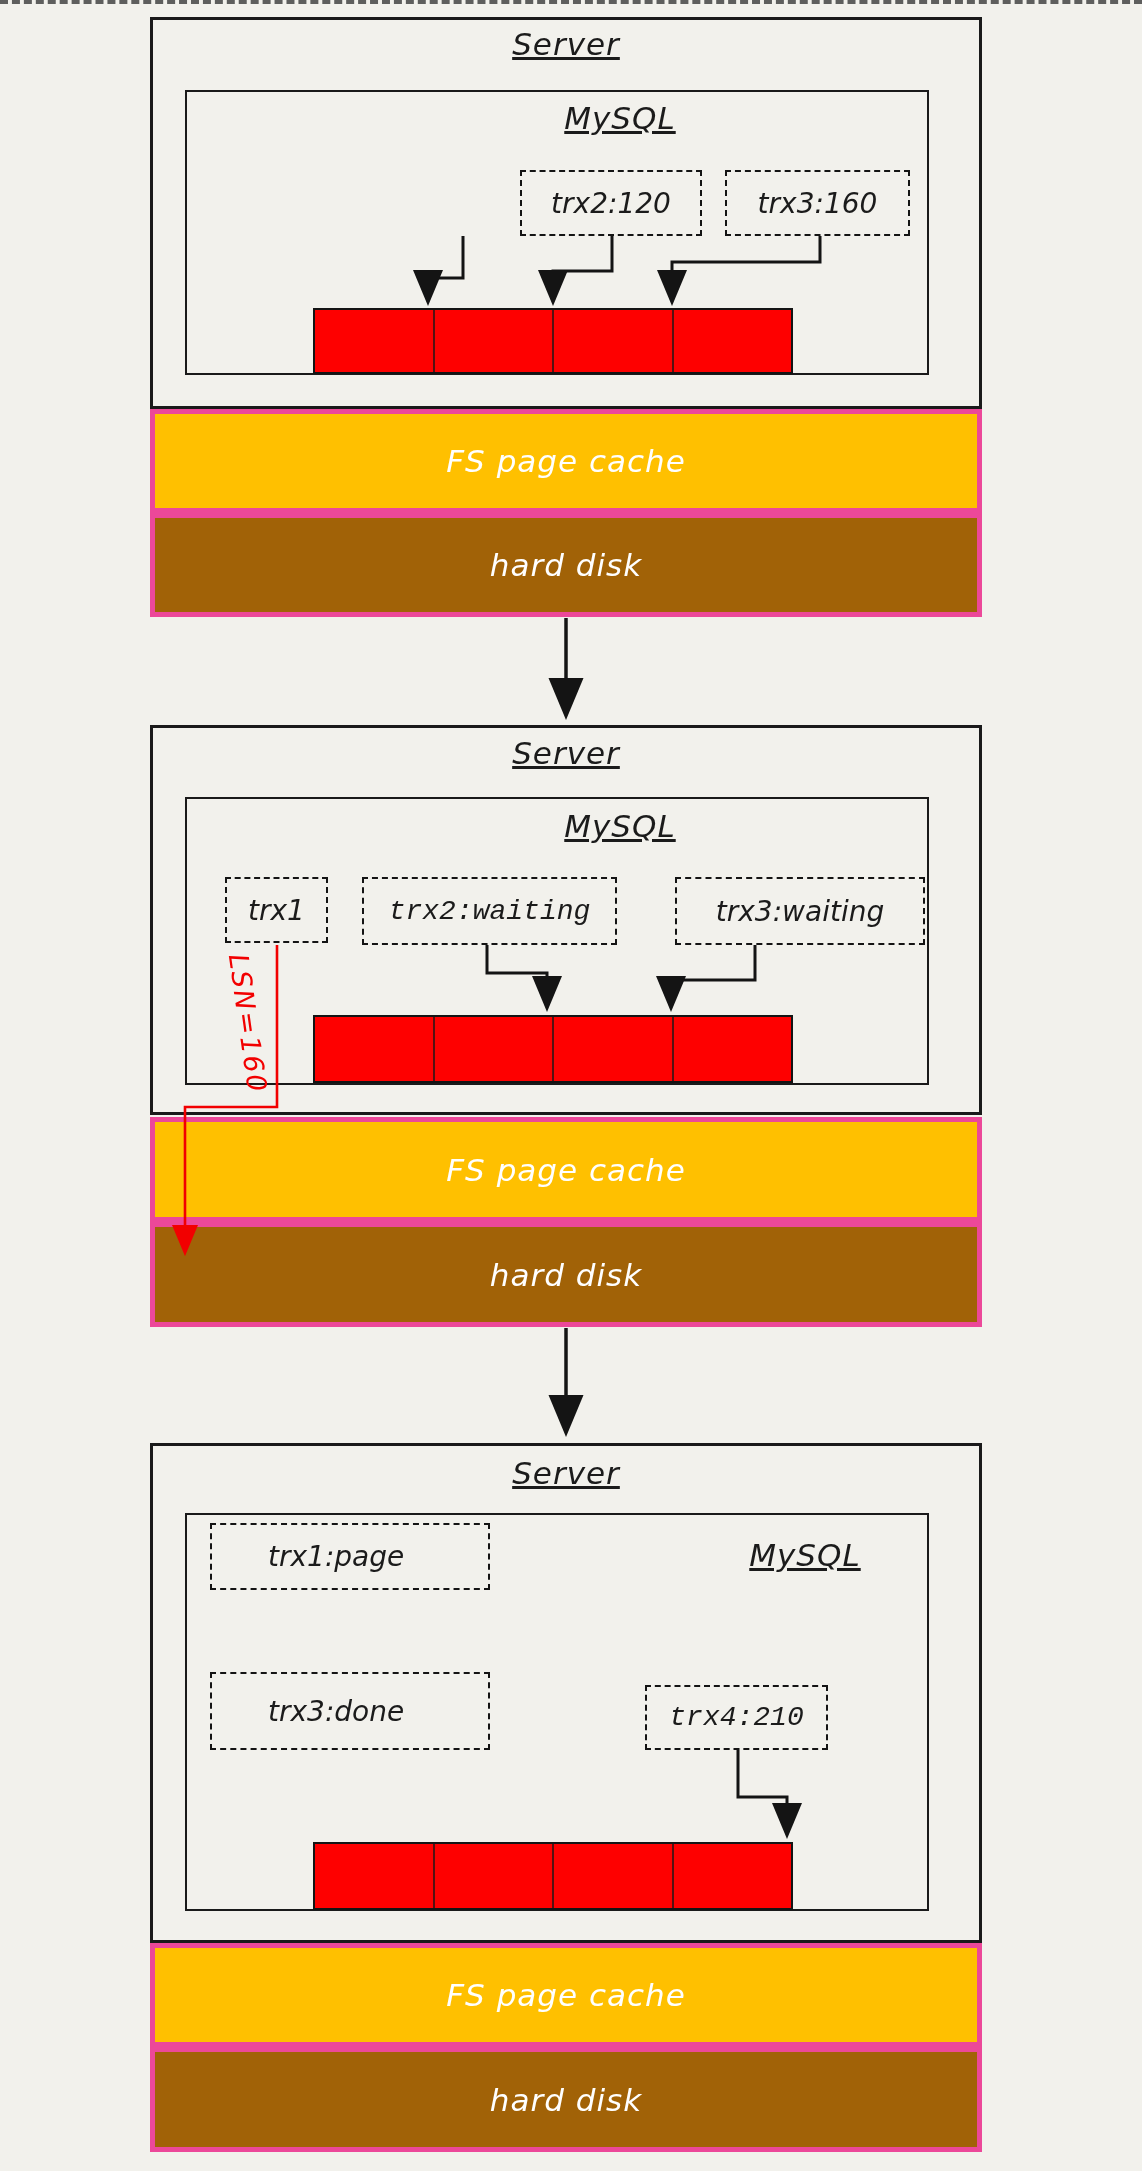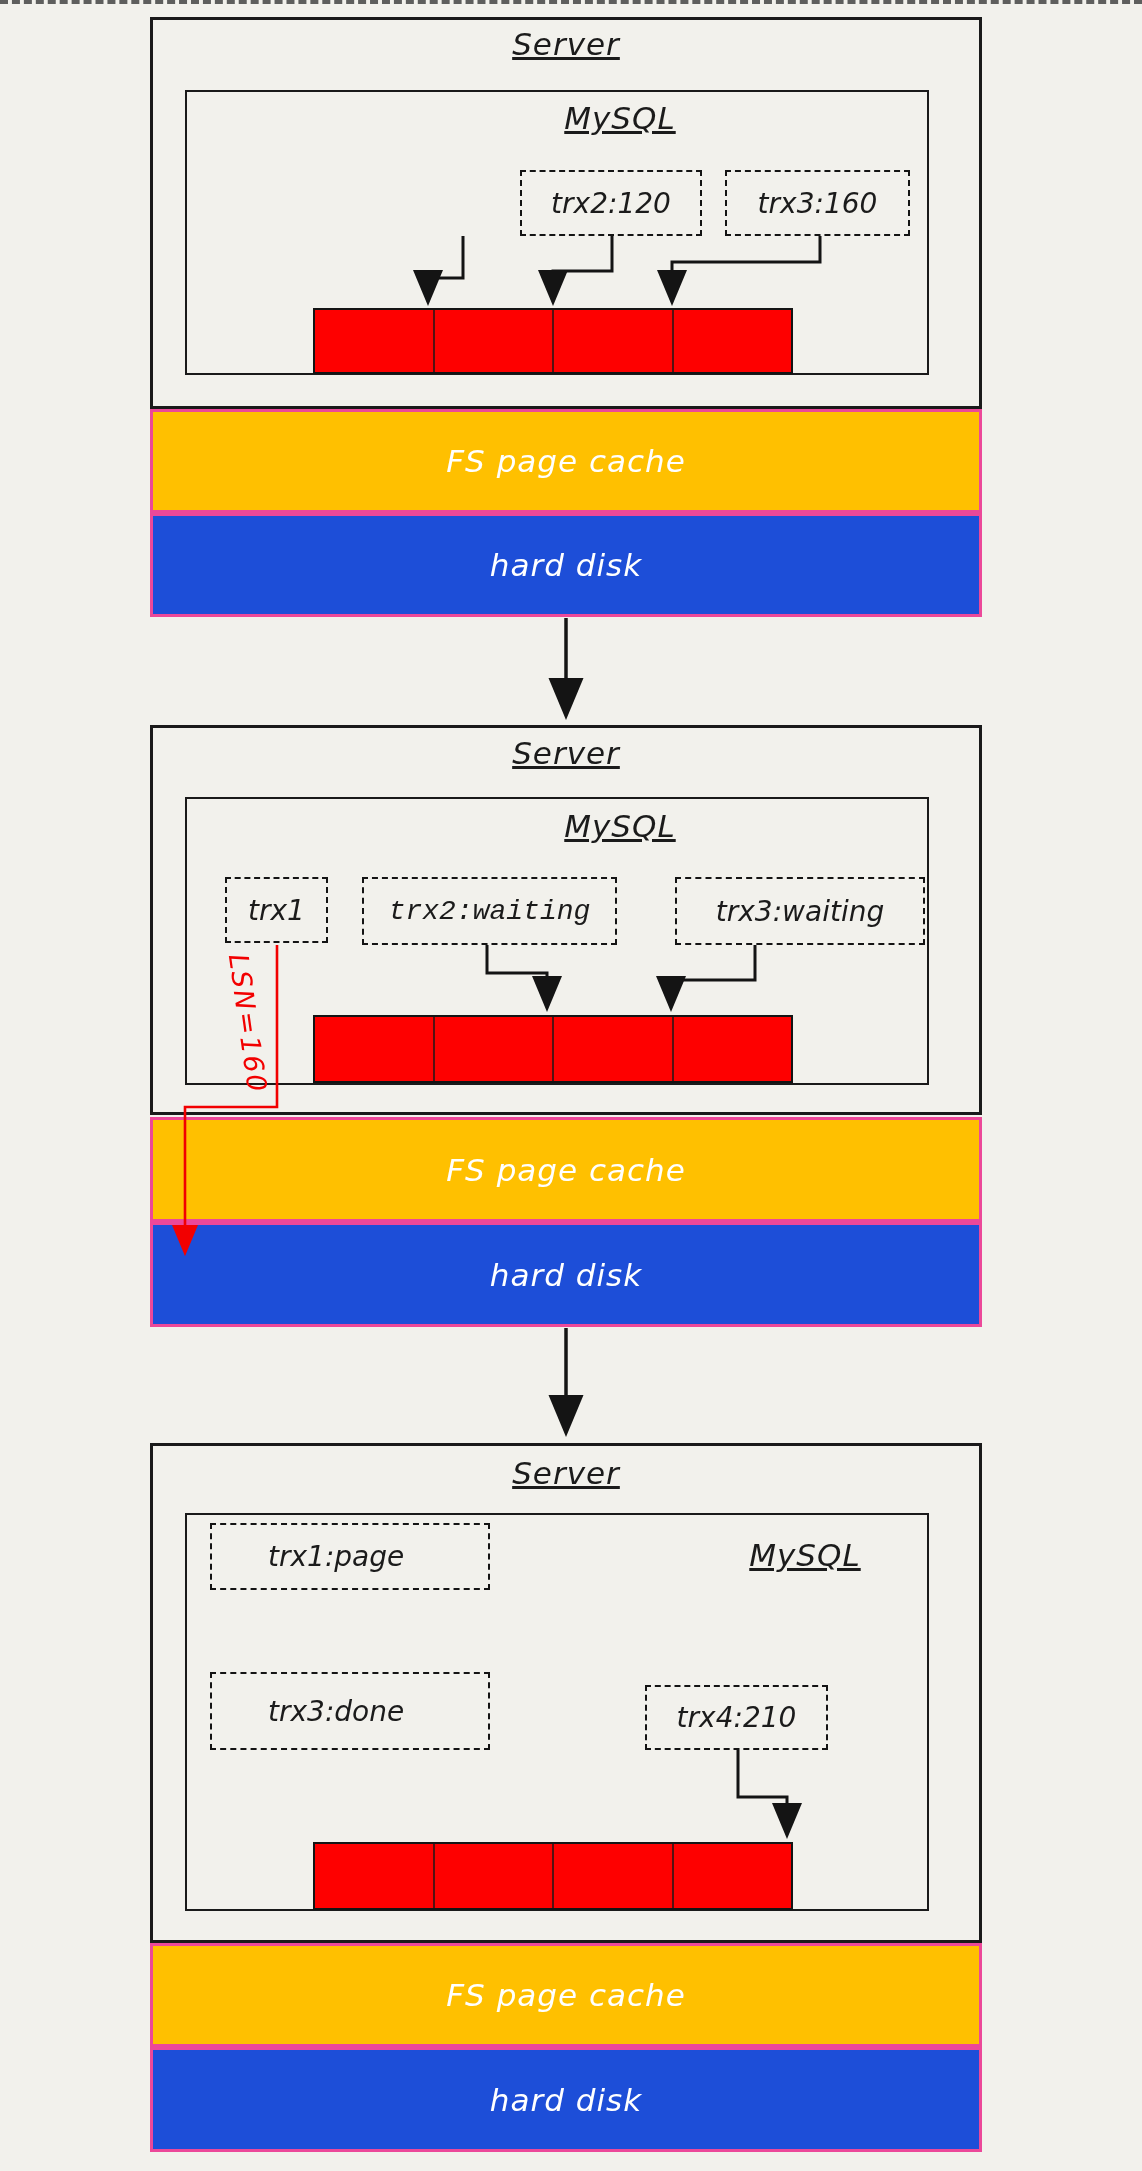--- a/index.html
+++ b/index.html
@@ -49,30 +49,30 @@
     border: 2.5px solid #141414;
     display: flex;
   }
   .log-seg {
     flex: 1;
     background: #fe0000;
     border-right: 2px solid #551111;
   }
   .log-seg:last-child { border-right: none; }
   .layer-bar {
-    border: 3px solid #ec4899;
+    border: 5px solid #ec4899;
     display: flex;
     align-items: center;
     justify-content: center;
     color: #ffffff;
     font-size: 31px;
     letter-spacing: 1px;
   }
   .cache-bar { background: #ffc000; }
-  .disk-bar  { background: #1d4ed8; justify-content: center; }
+  .disk-bar  { background: #a16207; justify-content: center; }
   .lsn-note {
     color: #f20000;
     font-size: 27px;
     letter-spacing: 2px;
     text-align: center;
     transform: rotate(82deg);
     transform-origin: center center;
     white-space: nowrap;
   }
   .top-crop-artifact {
@@ -145,21 +145,21 @@
 
   <div class="abs server-box" style="left:150px; top:1443px; width:832px; height:500px;"></div>
   <div class="abs box-label" style="left:400px; top:1455px; width:332px;">Server</div>
 
   <div class="abs mysql-box" style="left:185px; top:1513px; width:744px; height:398px;"></div>
   <div class="abs box-label" style="left:690px; top:1537px; width:230px;">MySQL</div>
 
   <div class="abs trx-box left-text" style="left:210px; top:1523px; width:280px; height:67px;">trx1:page</div>
   <div class="abs trx-box left-text" style="left:210px; top:1672px; width:280px; height:78px;">trx3:done</div>
 
-  <div class="abs trx-box" style="left:645px; top:1685px; width:183px; height:65px;">trx4:210</div>
+  <div class="abs trx-box" style="left:645px; top:1685px; width:183px; height:65px;font-family:Liberation Mono, monospace;">trx4:210</div>
 
   <div class="abs log-buffer" style="left:313px; top:1842px; width:480px; height:68px;">
     <div class="log-seg"></div>
     <div class="log-seg"></div>
     <div class="log-seg"></div>
     <div class="log-seg"></div>
   </div>
 
   <div class="abs layer-bar cache-bar" style="left:150px; top:1943px; width:832px; height:104px;">
     <span>FS page cache</span>

